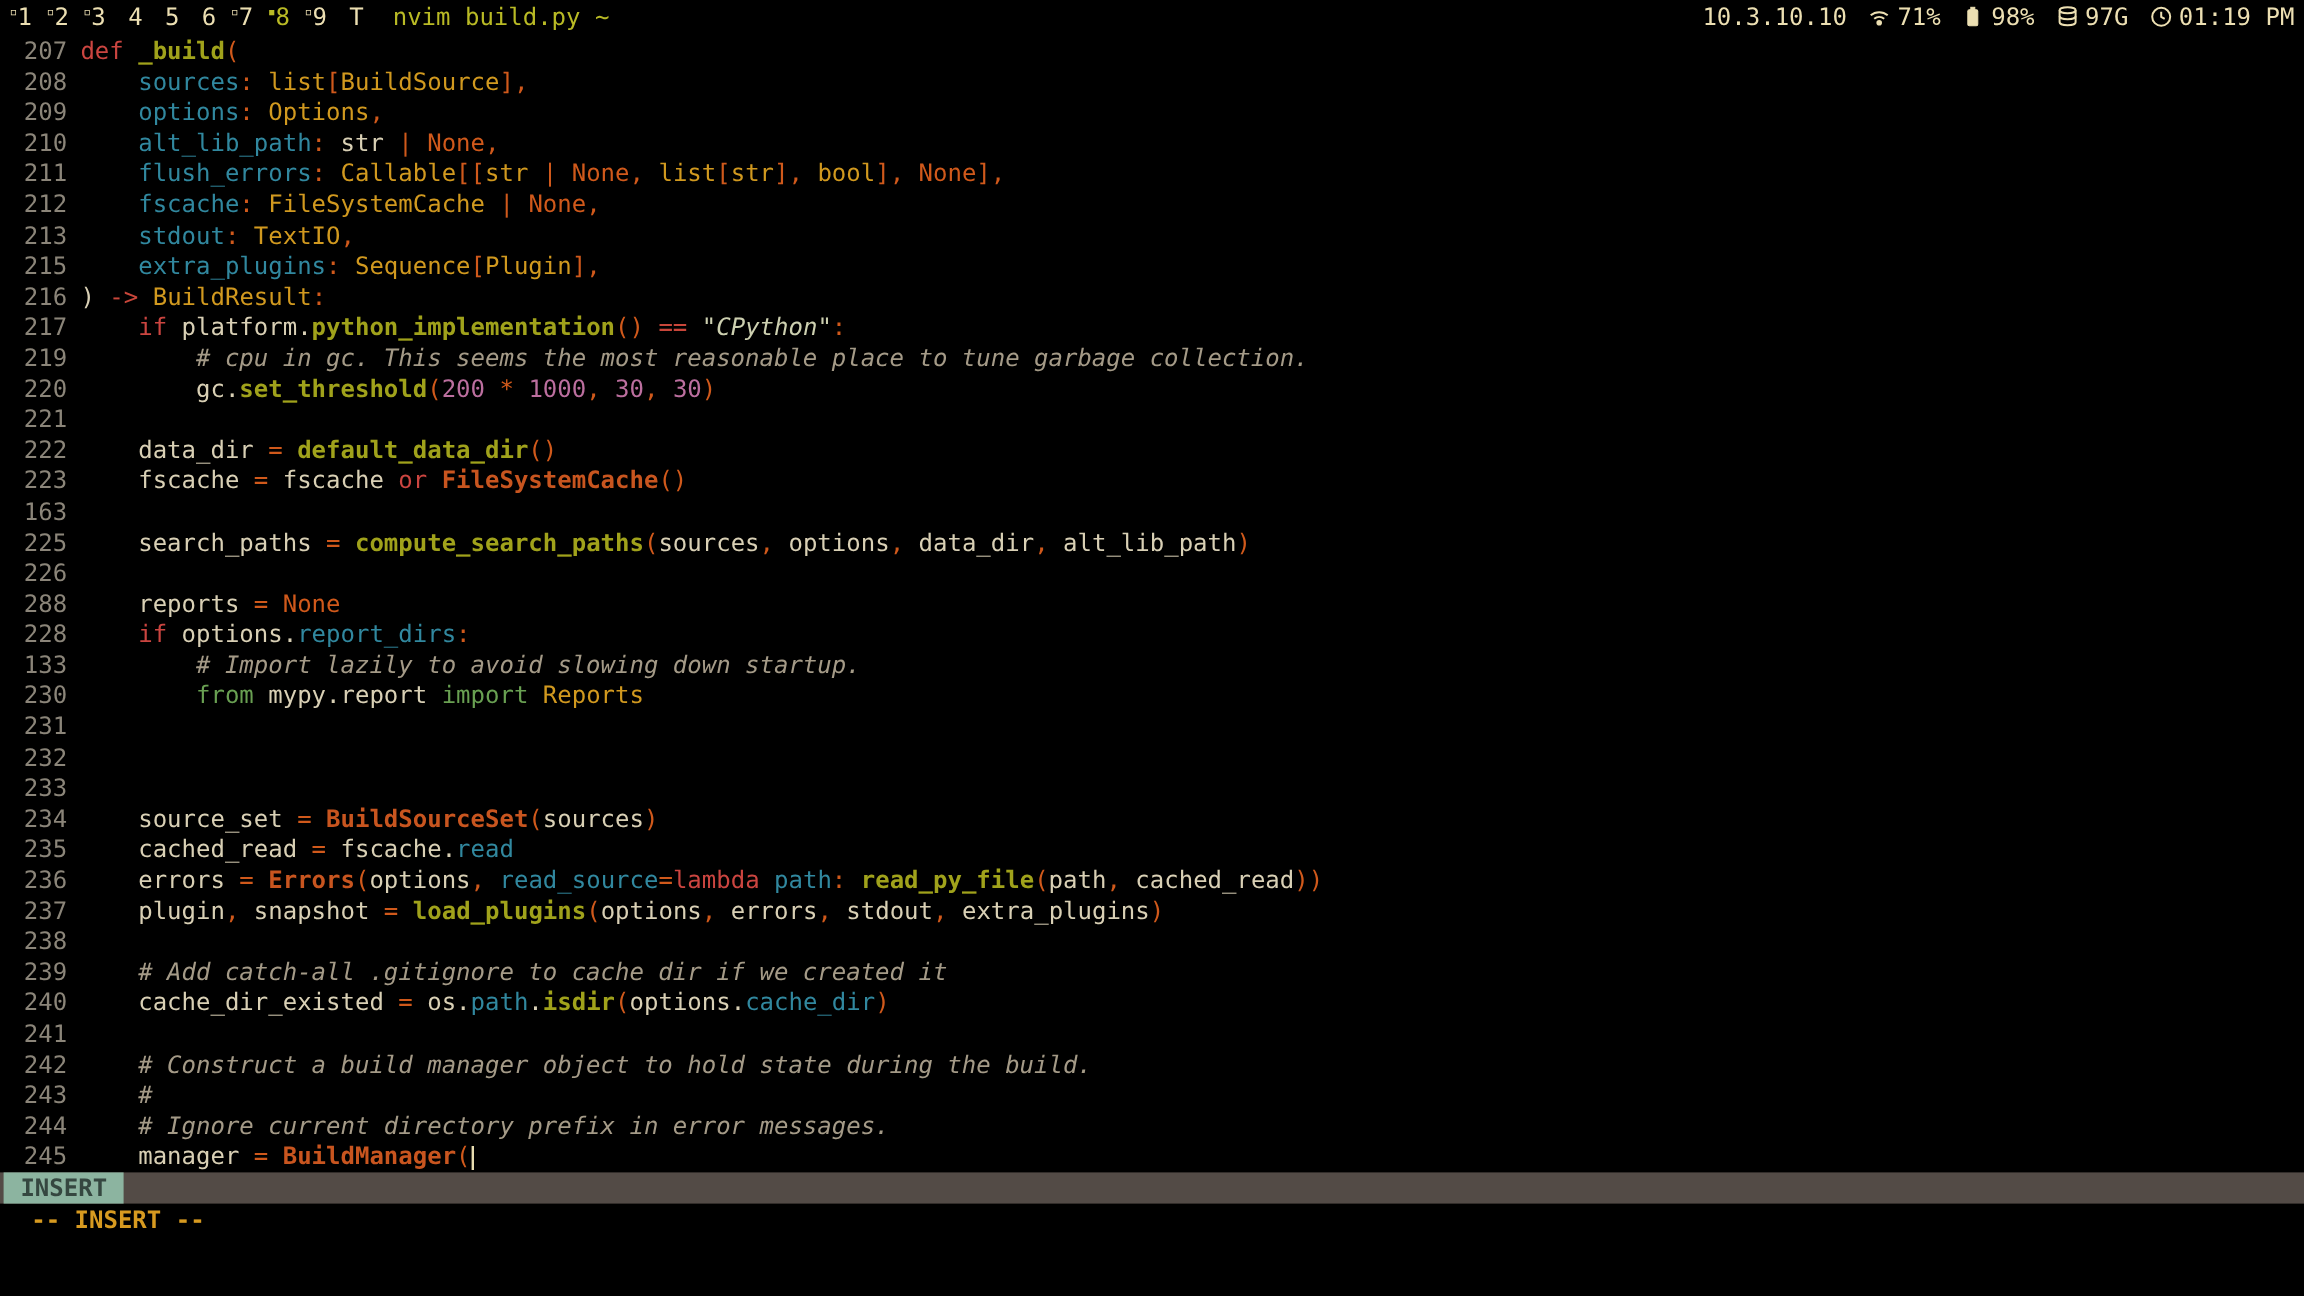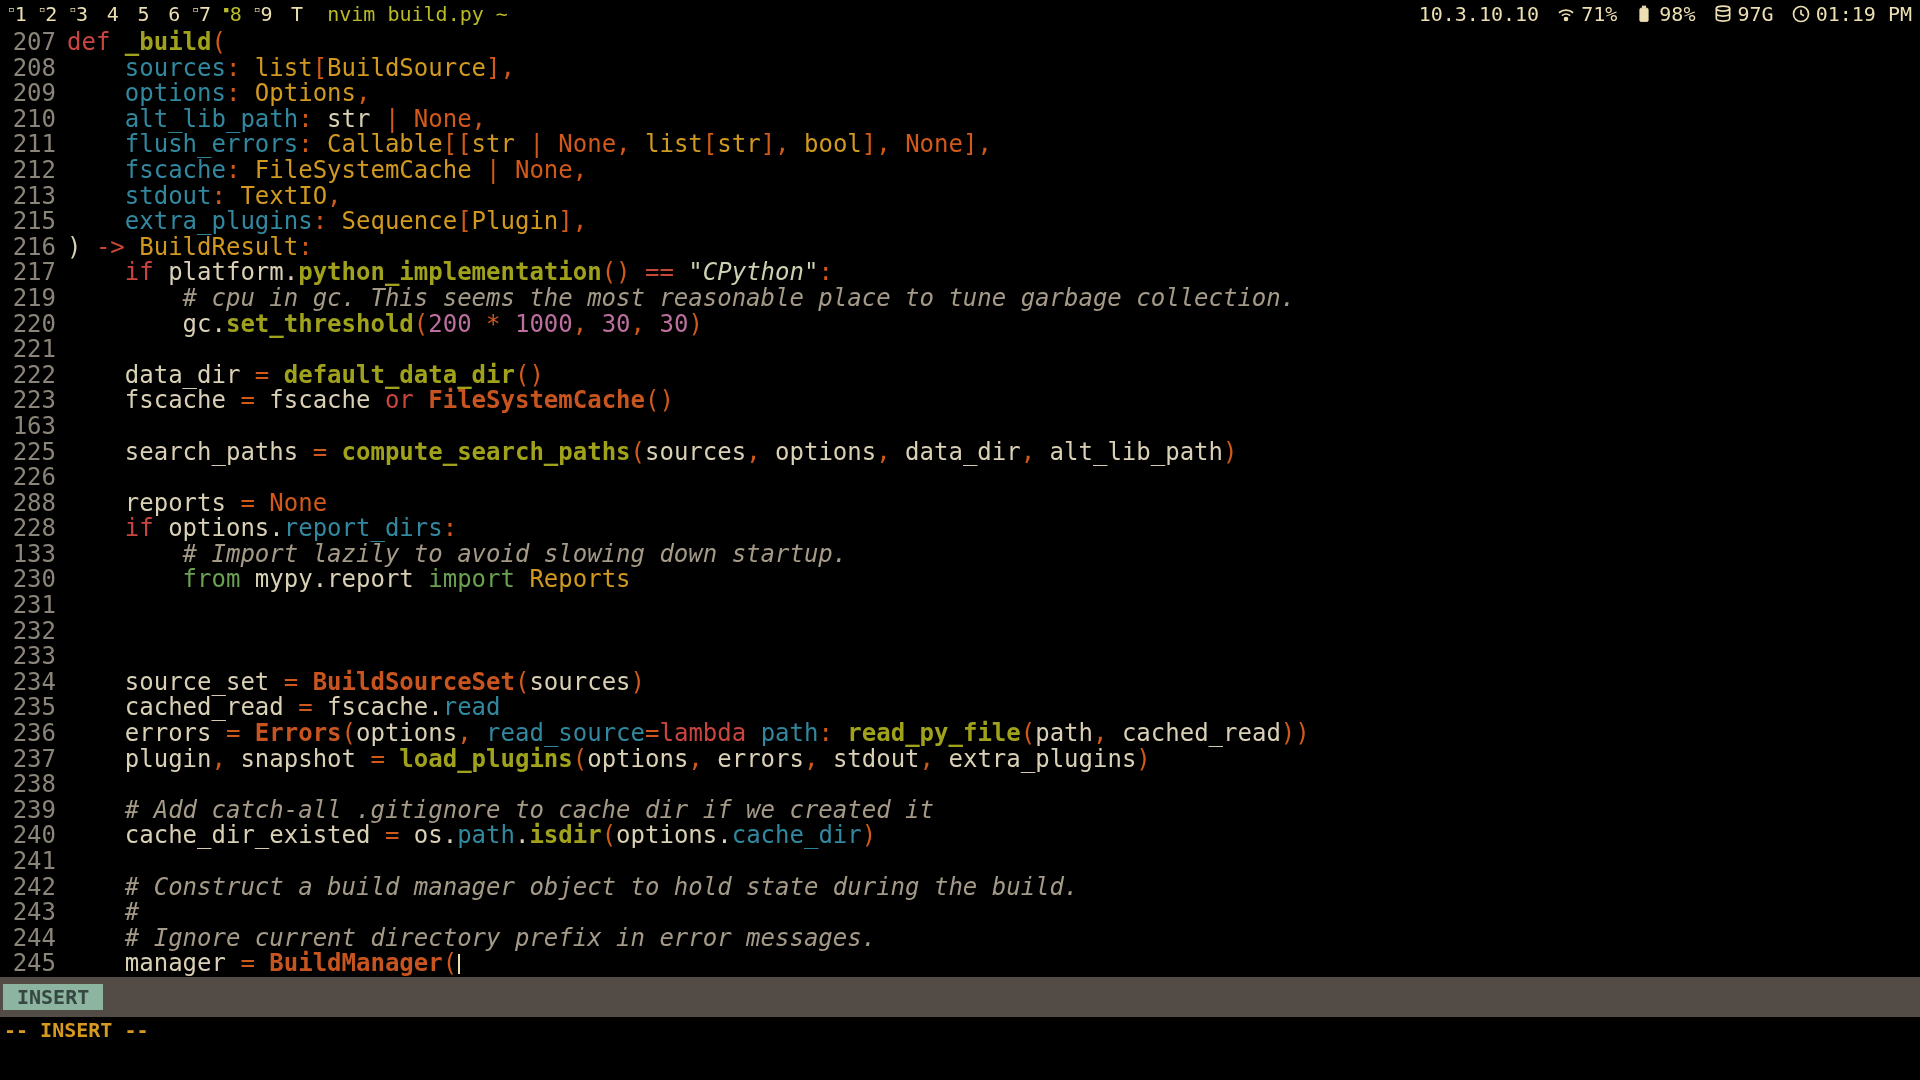--- a/index.html
+++ b/index.html
@@ -6,44 +6,44 @@
   body{width:1920px;height:1080px;overflow:hidden;font-family:"DejaVu Sans Mono",monospace;}
   .topbar{height:28px;display:flex;justify-content:space-between;align-items:center;
           padding:0 8px;font-size:20px;color:var(--topbar_fg);white-space:pre;}
   .topbar .left,.topbar .right{display:flex;align-items:center;white-space:pre;}
   .twin{white-space:pre;}
   .twin sup{font-size:11px;vertical-align:super;line-height:0;}
   .twin.active{color:var(--active_window);}
   .wtitle{color:var(--active_window);}
   .sico{width:20px;height:20px;margin:0 5px;flex:0 0 auto;}
   .sico *{stroke:var(--topbar_fg);}
-  .code{margin-top:2px;padding-left:8px;font-size:24px;}
+  .code{margin-top:2px;padding-left:8px;font-size:20px;}
   .cl{display:flex;height:25.6px;line-height:25.6px;white-space:pre;}
   .ln{width:48px;padding-right:11px;text-align:right;color:var(--line_number);flex:0 0 auto;}
   .ct{color:var(--text);}
   .s-id{color:var(--text);}
   .s-kw{color:var(--keyword);}
   .s-imp{color:var(--import_kw);}
   .s-fn{color:var(--function);font-weight:bold;}
   .s-ctor{color:var(--constructor);font-weight:bold;}
   .s-type{color:var(--type);}
   .s-param{color:var(--parameter);}
   .s-punc{color:var(--punctuation);}
   .s-const{color:var(--punctuation);}
   .s-op{color:var(--operator);}
   .s-num{color:var(--number);}
   .s-str{color:var(--string);font-style:italic;}
   .s-com{color:var(--comment);font-style:italic;}
   .cursor{display:inline-block;width:2px;height:20px;background:var(--cursor);
           vertical-align:middle;margin-left:1px;}
-  .statusline{height:40px;background:var(--statusbar_bg);display:flex;align-items:center;
+  .statusline{height:26px;background:var(--statusbar_bg);display:flex;align-items:center;
               font-size:20px;margin-top:0;}
   .mode-badge{background:var(--badge_bg);color:var(--badge_fg);font-weight:bold;
               padding:0 14px;margin-left:3px;height:26px;line-height:26px;}
-  .cmdline{height:38px;line-height:26px;padding-left:4px;font-size:20px;font-weight:bold;
+  .cmdline{height:38px;line-height:26px;padding-left:26px;font-size:20px;font-weight:bold;
            color:var(--cmdline_fg);}
 </style>
 </head>
 <body>
 
 <div class="topbar">
   <div class="left"><span class="twin"><sup>▫</sup><span>1 </span></span><span class="twin"><sup>▫</sup><span>2 </span></span><span class="twin"><sup>▫</sup><span>3 </span></span><span class="twin"><sup>&nbsp;</sup><span>4 </span></span><span class="twin"><sup>&nbsp;</sup><span>5 </span></span><span class="twin"><sup>&nbsp;</sup><span>6 </span></span><span class="twin"><sup>▫</sup><span>7 </span></span><span class="twin active"><sup>▪</sup><span>8 </span></span><span class="twin"><sup>▫</sup><span>9 </span></span><span class="twin"><sup>&nbsp;</sup><span>T </span></span><span> </span><span class="wtitle">nvim build.py ~</span></div>
   <div class="right">
     <span>10.3.10.10</span><span> </span>
     <svg class="sico" viewBox="0 0 24 24" fill="none" stroke-width="2">

